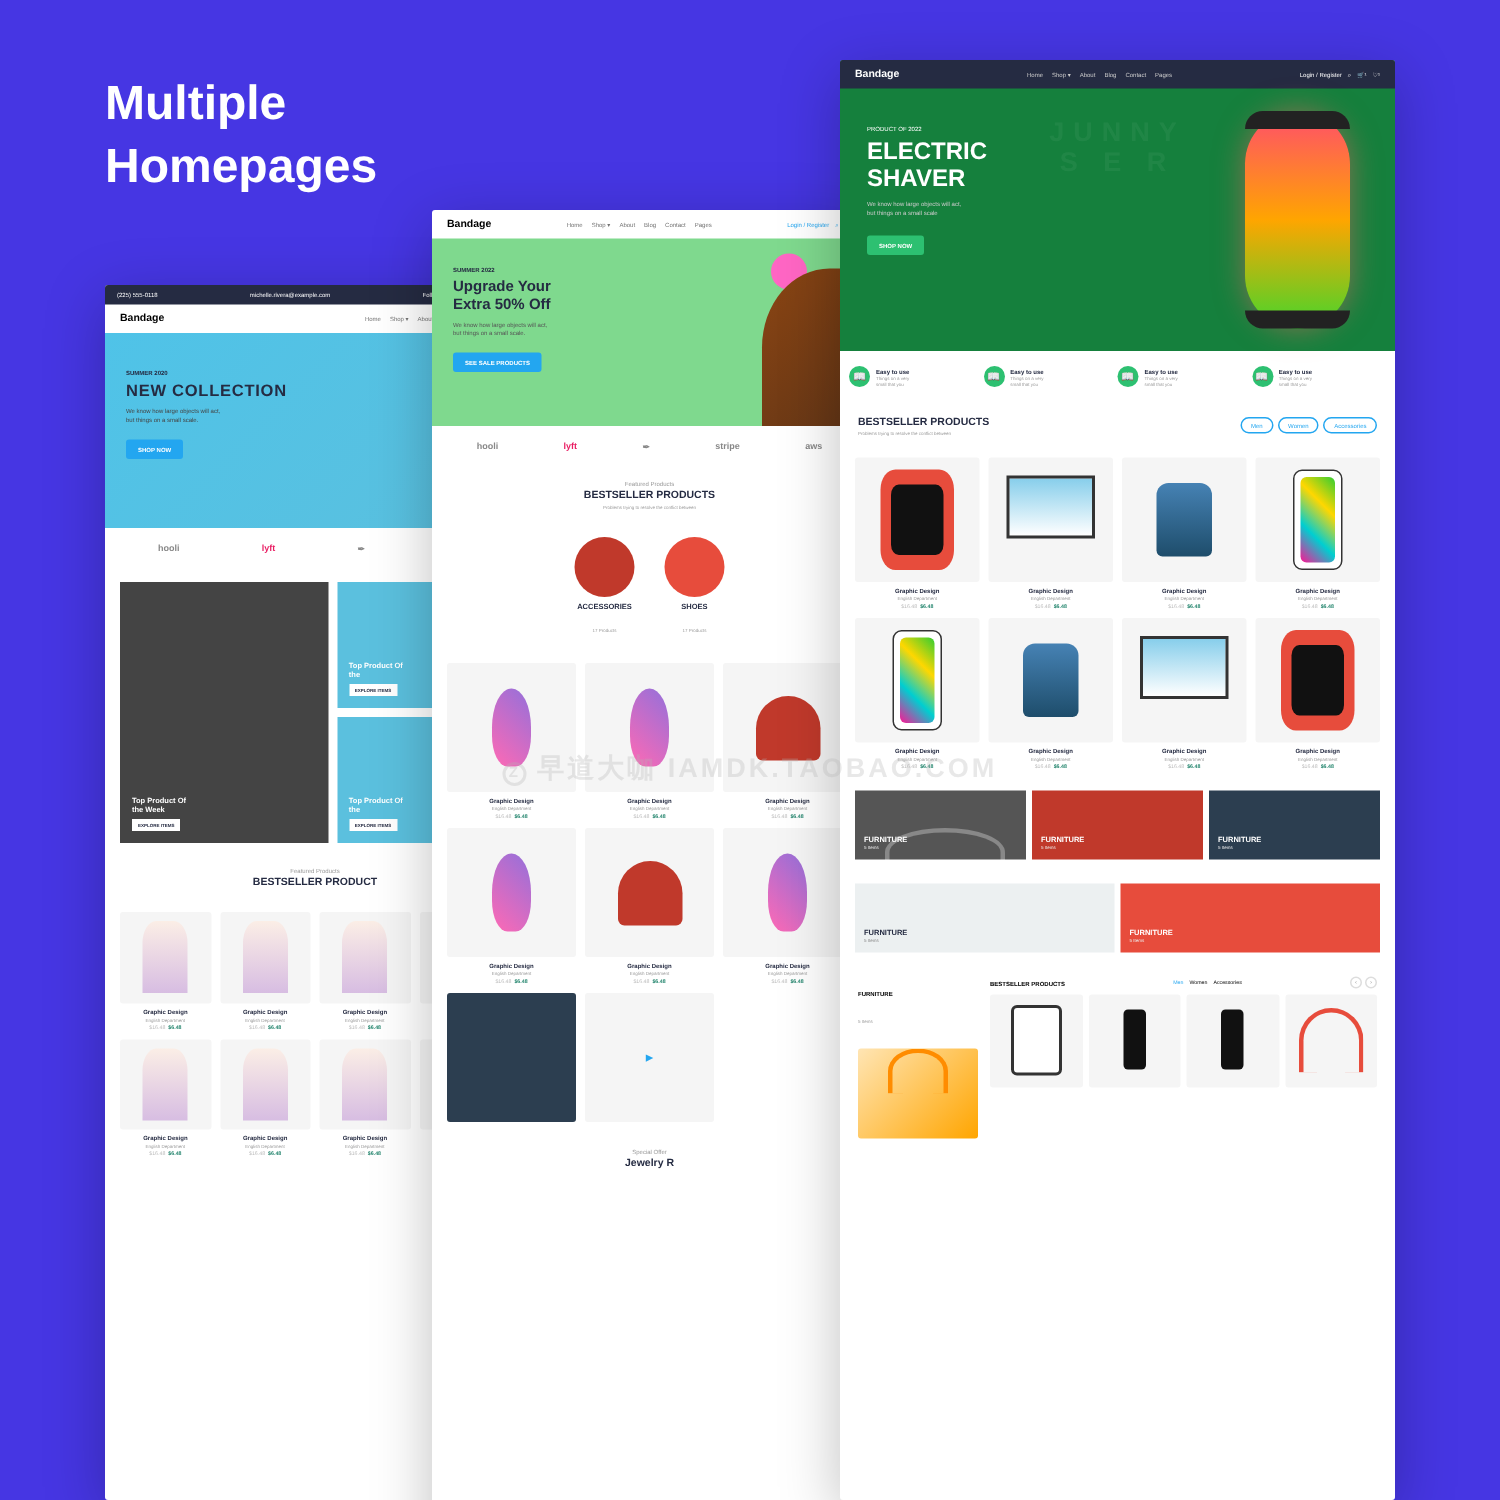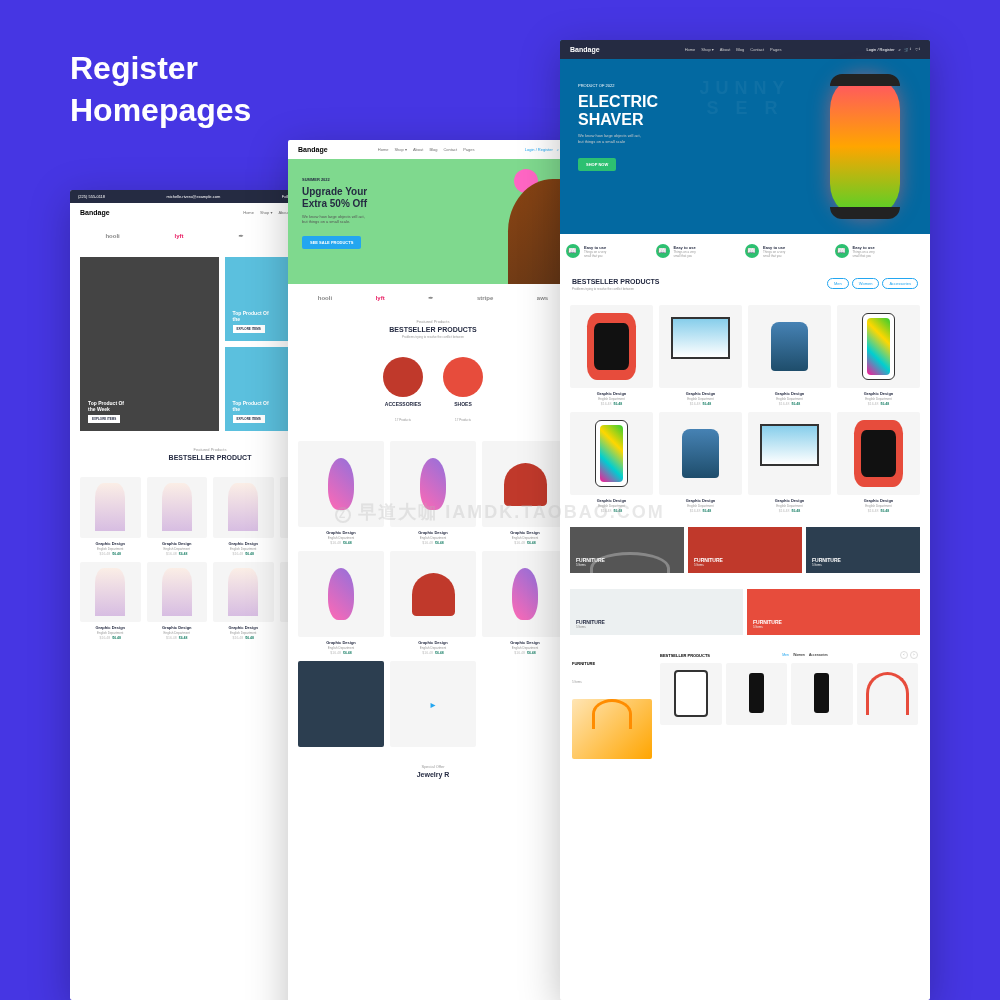--- a/index.html
+++ b/index.html
@@ -109,39 +109,46 @@
 .side-r-head .tabs span:first-child{color:#23A6F0}
 .arrows{display:flex;gap:2px}
 .arrows span{width:8px;height:8px;border:1px solid #ddd;border-radius:50%;font-size:4px;text-align:center;color:#999}
 
 .watermark{position:absolute;top:50%;left:0;width:100%;text-align:center;font-size:18px;font-weight:700;color:rgba(180,180,180,0.3);letter-spacing:2px;pointer-events:none;display:flex;justify-content:space-around}
 .wm-ico{width:16px;height:16px;border:2px solid rgba(180,180,180,0.3);border-radius:50%;display:inline-flex;align-items:center;justify-content:center;font-size:10px}
 </style>
 </head>
 <body>
 
-<div class="main-title" style="white-space:pre-line">Register
+<div class="main-title" style="white-space:pre-line">Multiple
 Homepages</div>
 
 <div class="mockup m1">
   <div class="topbar">
     <span>(225) 555-0118</span>
     <span>michelle.rivera@example.com</span>
     <span>Follow us and get a chance to win</span>
   </div>
   <div class="nav">
     <span class="brand">Bandage</span>
     <div class="nav-items">
       <span>Home</span>
       <span>Shop ▾</span>
       <span>About</span>
       <span>Blog</span>
       <span>Contact</span>
       <span>Pages</span>
     </div>
+  </div>
+  <div class="hero1">
+    <div class="tag">SUMMER 2020</div>
+    <h2>NEW COLLECTION</h2>
+    <p style="white-space:pre-line">We know how large objects will act,
+but things on a small scale.</p>
+    <button class="btn-blue">SHOP NOW</button>
   </div>
   <div class="brands">
     <span>hooli</span>
     <span style="color:#E91E63">lyft</span>
     <span>✒</span>
     <span>stripe</span>
   </div>
   <div class="fash-tiles">
     <div class="ft main">
       <strong style="white-space:pre-line">Top Product Of
@@ -341,21 +348,21 @@
         </div>
       </div>
   </div>
   <div class="section-head">
     <div class="eyebrow">Special Offer</div>
     <h3>Jewelry R</h3>
   </div>
 </div>
 
 <div class="mockup m3">
-  <div style="background:#0369a1">
+  <div style="background:#15803d">
   <div class="nav nav-dark">
     <span class="brand">Bandage</span>
     <div class="nav-items">
       <span>Home</span>
       <span>Shop ▾</span>
       <span>About</span>
       <span>Blog</span>
       <span>Contact</span>
       <span>Pages</span>
     </div>

